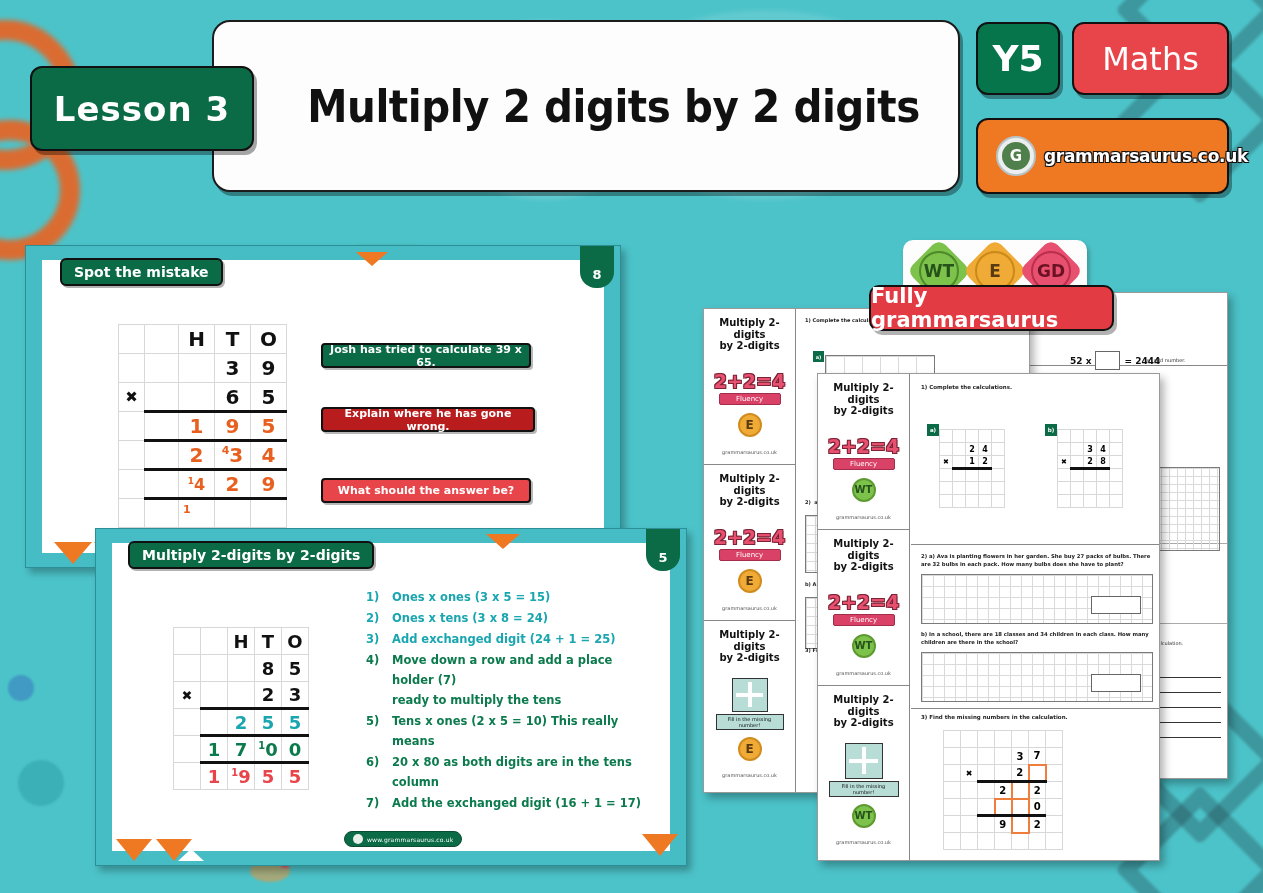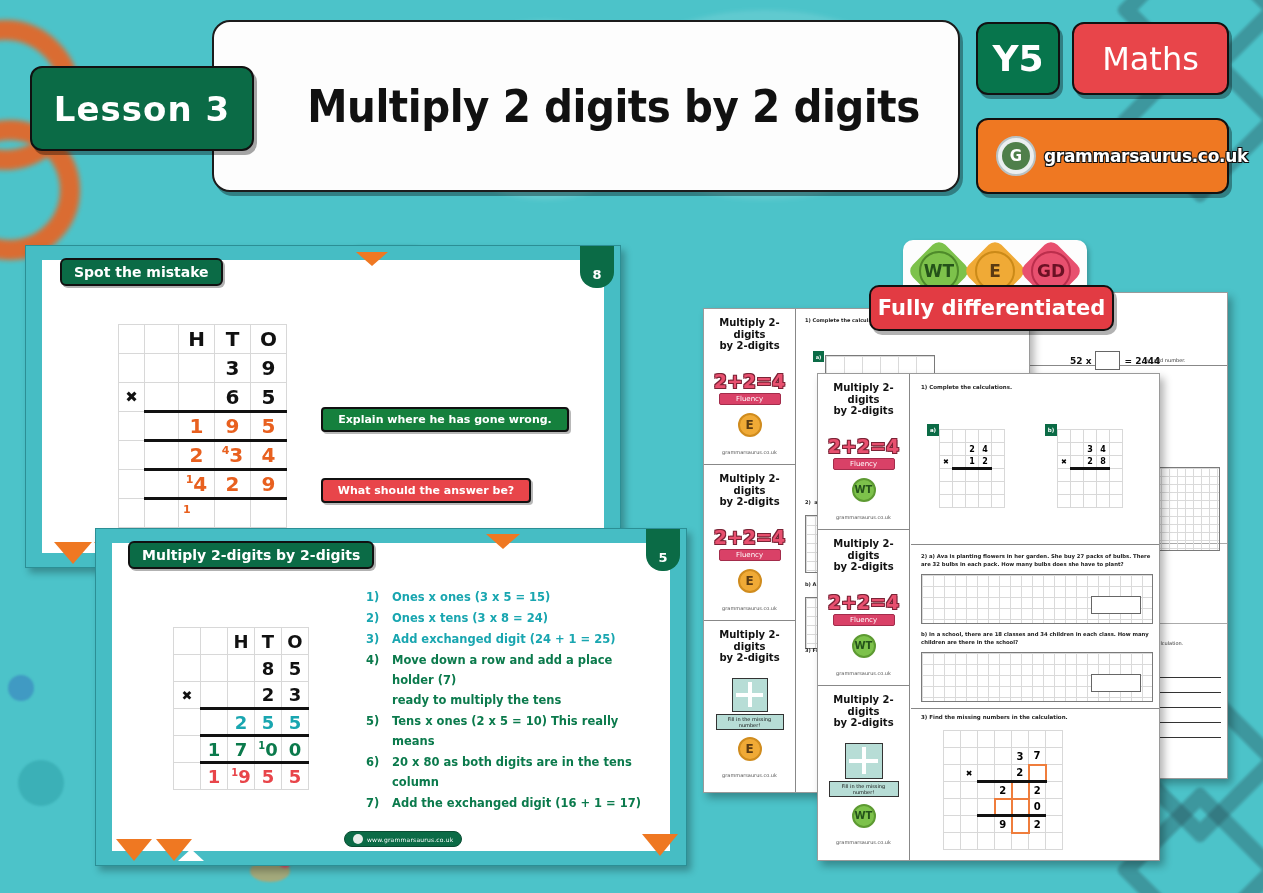--- a/index.html
+++ b/index.html
@@ -437,35 +437,36 @@
     <tr>
       <td style="height:29px;"></td>
       <td class="u-line"></td>
       <td class="u-line" style="font-size:20px;color:#e8601f;">2</td>
       <td class="u-line" style="font-size:20px;color:#e8601f;"><span class="sup">4</span>3</td>
       <td class="u-line" style="font-size:20px;color:#e8601f;">4</td>
     </tr>
     <tr>
       <td style="height:29px;"></td>
       <td class="u-line"></td>
-      <td class="u-line" style="font-size:20px;color:#e8601f;"><span class="sup">1</span>4</td>
+      <td class="u-line" style="font-size:16px;color:#e8601f;"><span class="sup">1</span>4</td>
       <td class="u-line" style="font-size:20px;color:#e8601f;">2</td>
       <td class="u-line" style="font-size:20px;color:#e8601f;">9</td>
     </tr>
     <tr>
       <td style="height:29px;"></td>
       <td class="u-line"></td>
       <td class="u-line" style="font-size:20px;color:#e8601f;text-align:left;padding-left:4px;"><span class="sup">1</span></td>
       <td class="u-line"></td>
       <td class="u-line"></td>
     </tr>
   </tbody>
     </table>
 
-  <div class="qbtn" style="left:295px; top:161px; width:248px; height:25px; background:#15803d;">Explain where he has gone wrong.</div>
+  <div class="qbtn" style="left:295px; top:97px; width:210px; height:25px; background:#0b6b46;">Josh has tried to calculate 39 x 65.</div>
+  <div class="qbtn" style="left:295px; top:161px; width:214px; height:25px; background:#b91c1c;">Explain where he has gone wrong.</div>
   <div class="qbtn" style="left:295px; top:232px; width:210px; height:25px; background:#e8454a;">What should the answer be?</div>
 </div>
 
 <div class="slide" style="left:95px; top:528px; width:592px; height:338px;">
   <div class="slide-inner"></div>
 
   <div style="position:absolute;left:390px;top:5px;width:120px;height:16px;">
     <div style="position:absolute;left:0;top:0;width:0;height:0;border-left:17px solid transparent;border-right:17px solid transparent;border-top:15px solid #ef7822;"></div>
   </div>
   <div style="position:absolute;left:20px;top:310px;width:130px;height:26px;">
@@ -652,21 +653,21 @@
     <div class="star" style="background:#f0aa36;"></div>
     <div class="disc" style="background:#f0aa36;border:2px solid #cb8a18;"></div>
     <span style="color:#5a3a12;">E</span>
   </div>
   <div class="badge-medal">
     <div class="star" style="background:#e8506f;"></div>
     <div class="disc" style="background:#e8506f;border:2px solid #bb2e4c;"></div>
     <span style="color:#6b1124;">GD</span>
   </div>
 </div>
-<div class="fd-banner">Fully differentiated</div>
+<div class="fd-banner">Fully grammarsaurus</div>
 
 <div class="sheet" style="left:817px; top:373px; width:343px; height:488px;">
   <div class="sheet-col-left" style="width:92px;">
     <div style="position:absolute;left:0;top:0;width:100%;height:156px;border-bottom:1px solid #888;padding:8px 4px;">
       <div class="ws-title" style="font-size:10px;">
         <div>Multiply 2-digits</div>
         <div>by 2-digits</div>
       </div>
       <div class="eq-art" style="font-size:19px;margin-top:18px;">2+2=4</div>
       <div class="fluency-chip" style="width:62px;margin:1px auto 0;">Fluency</div>

